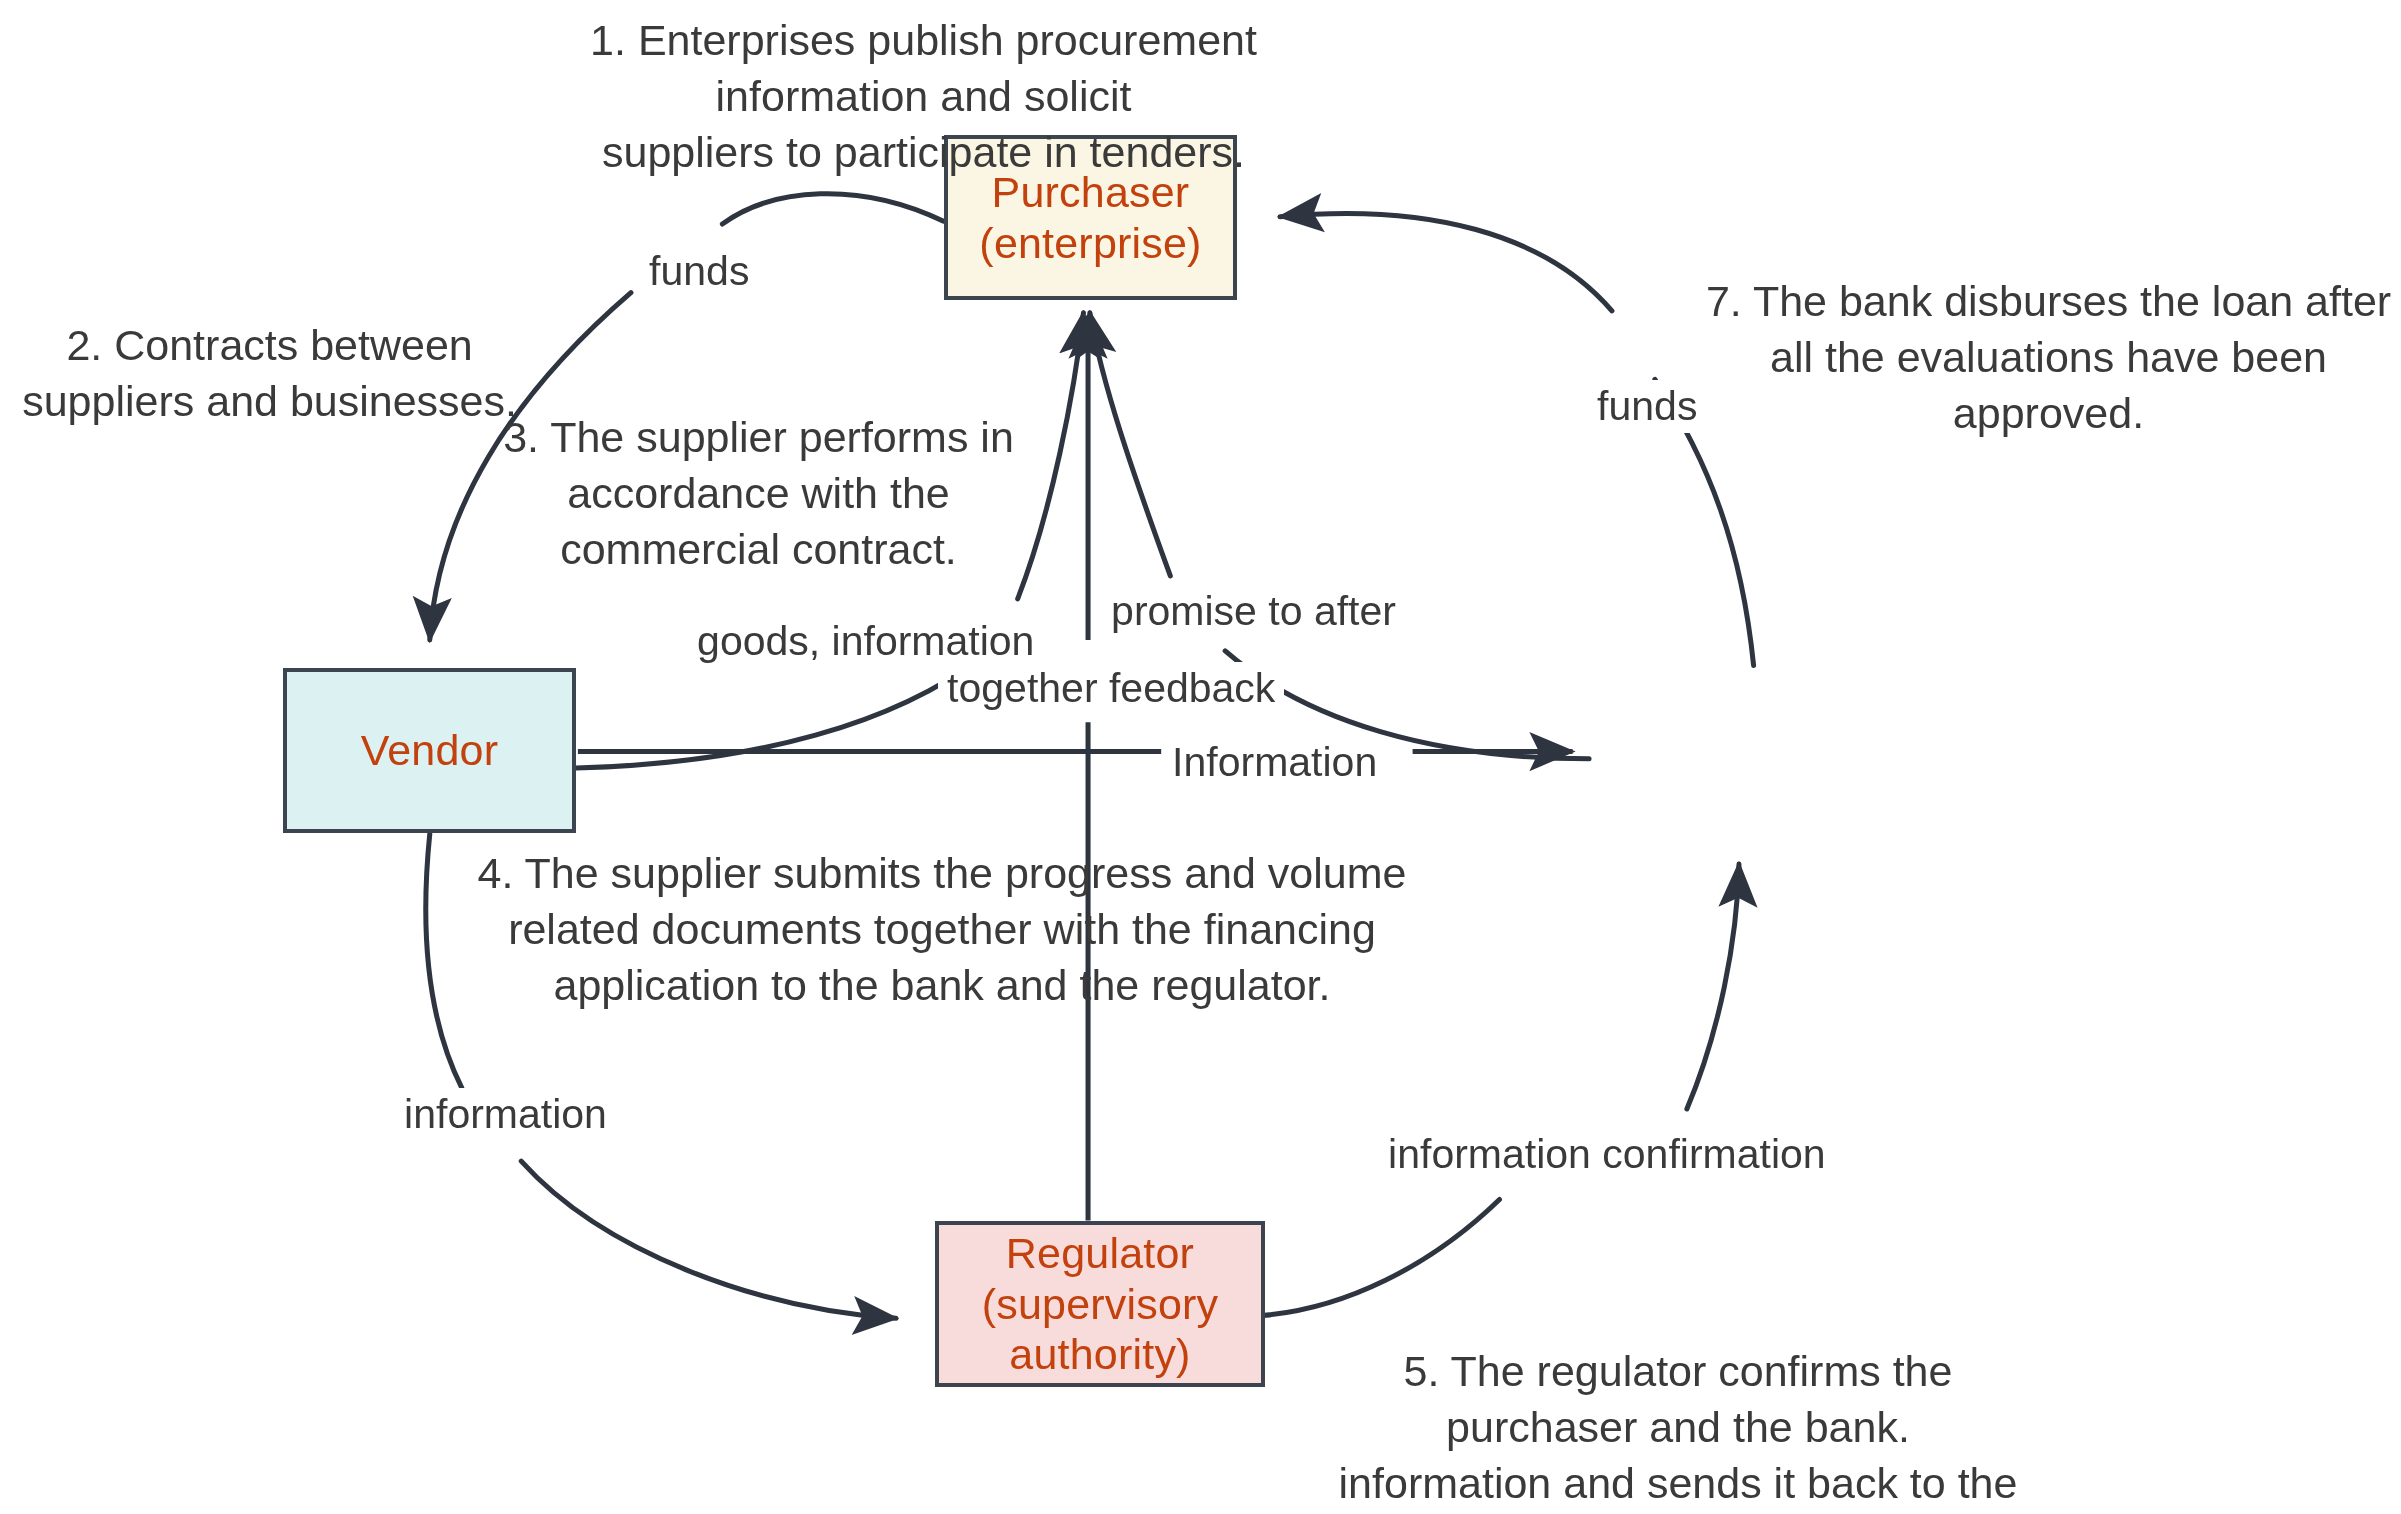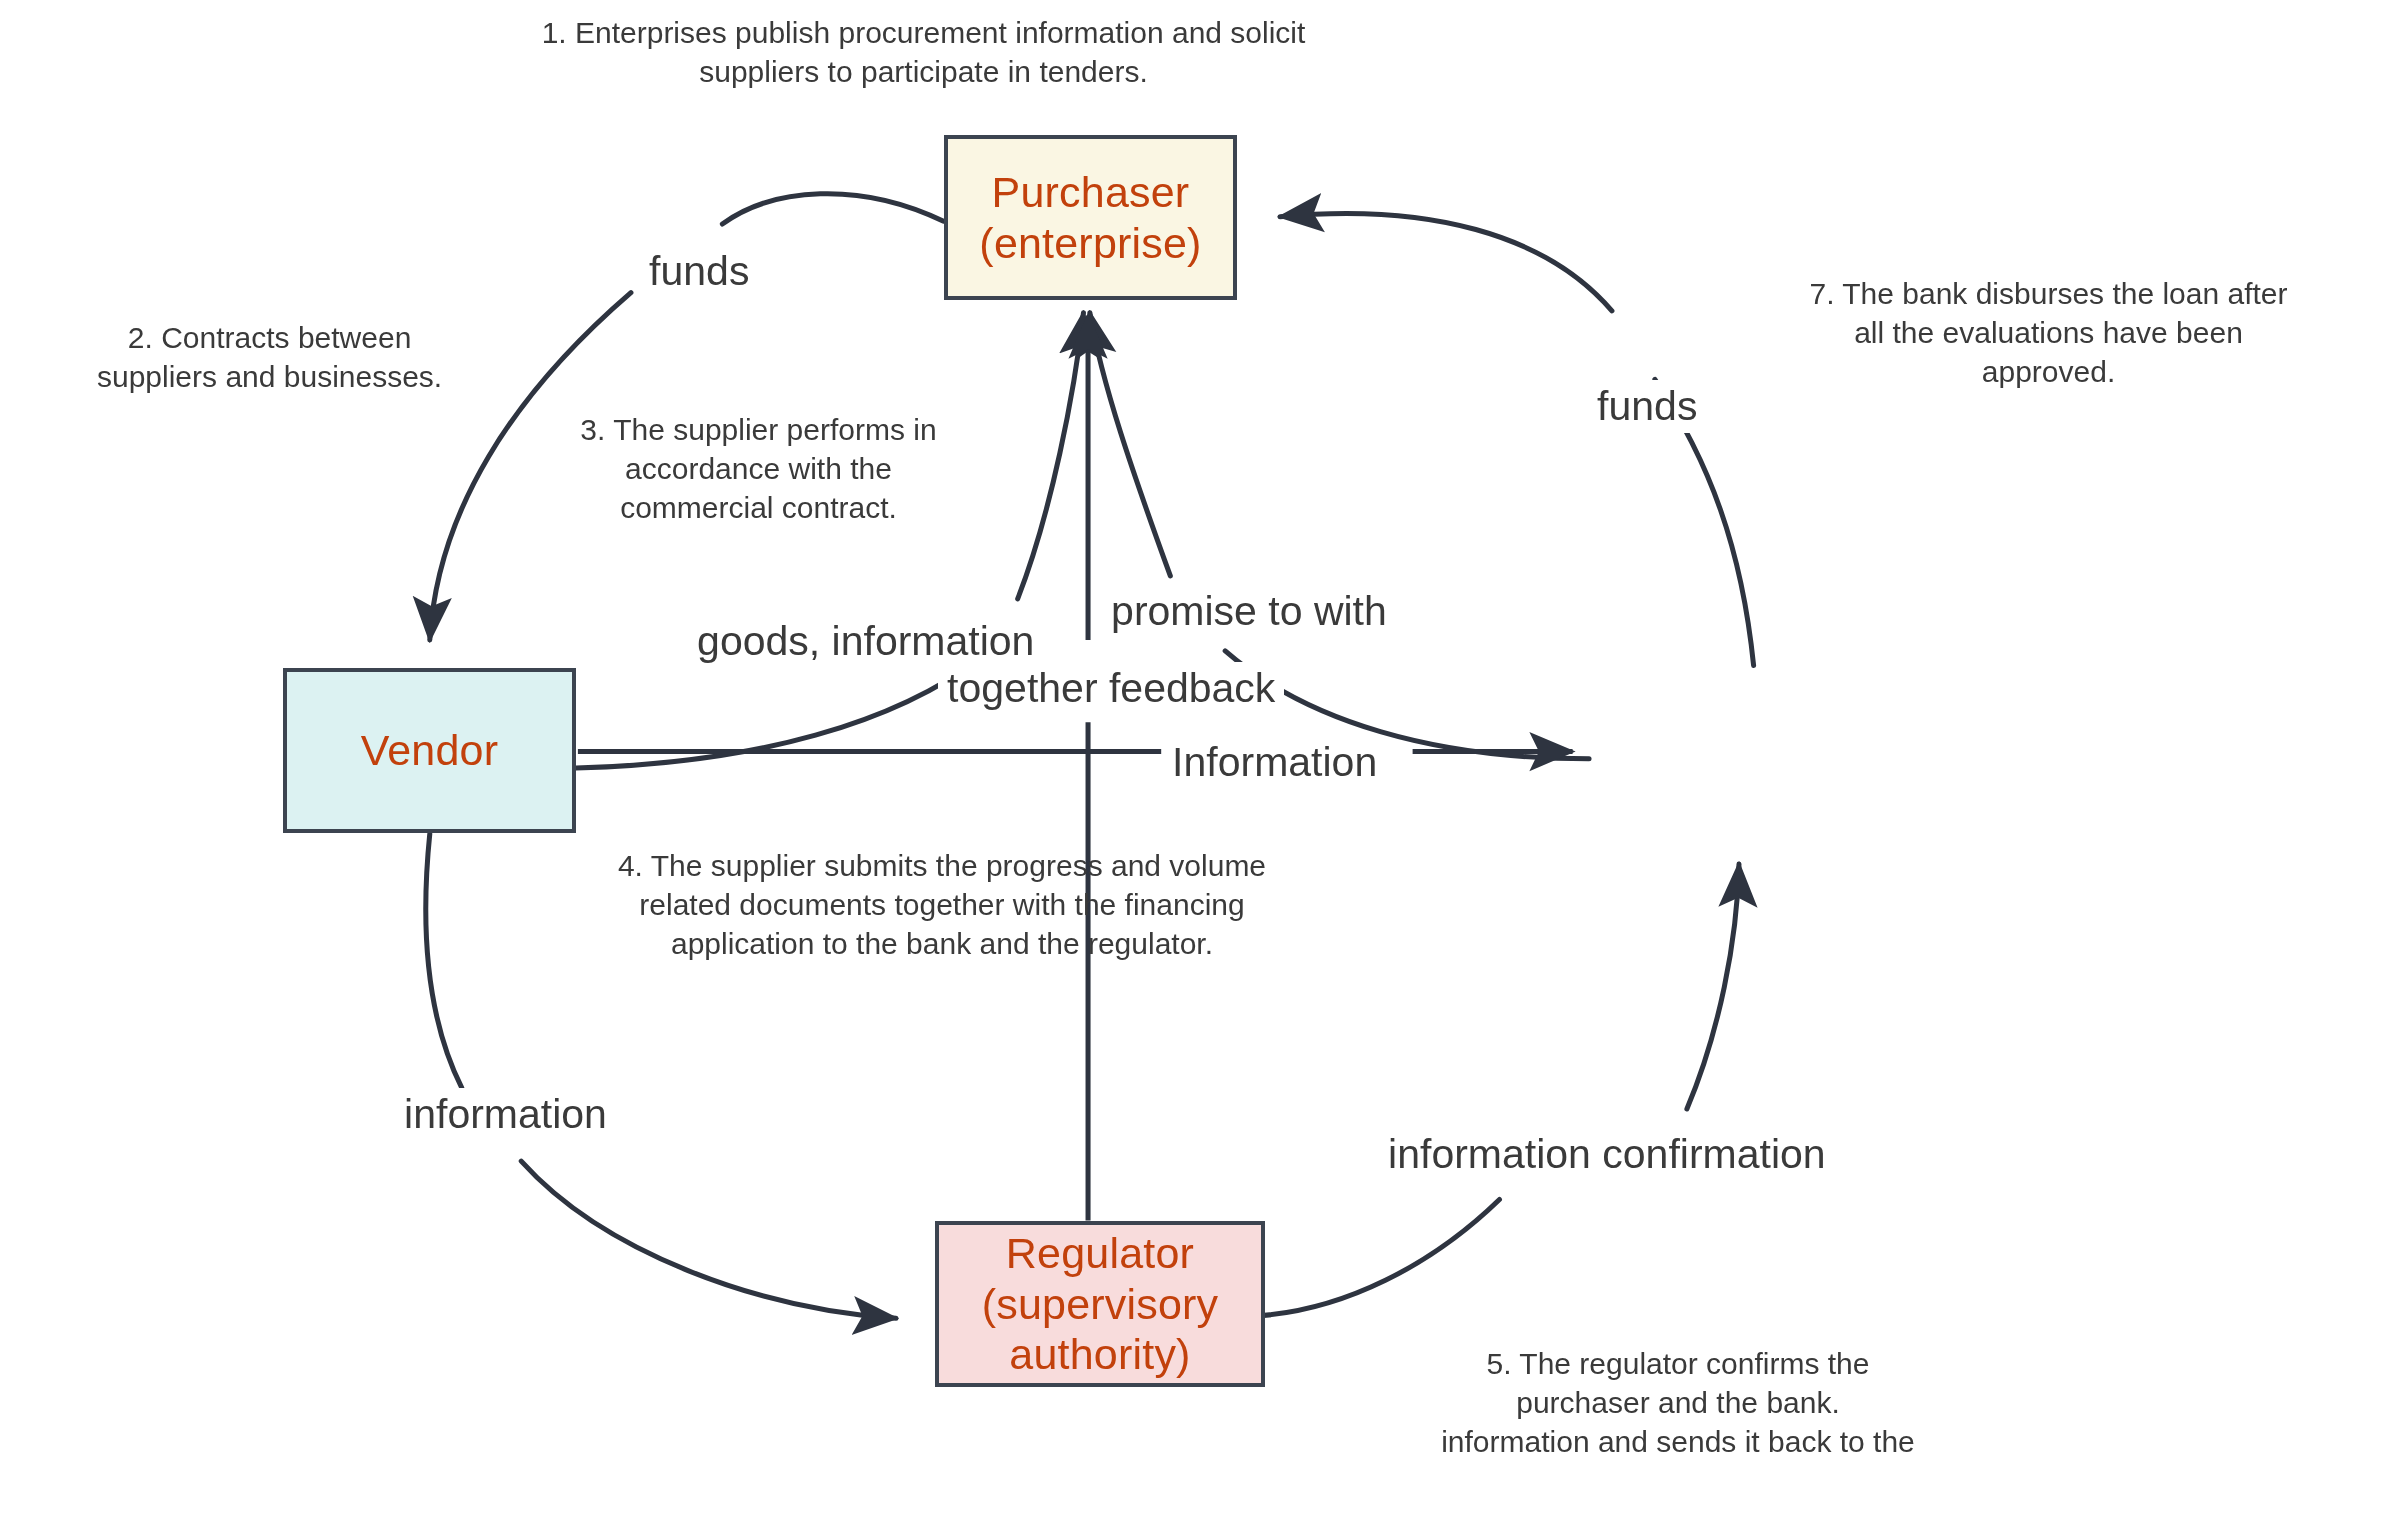--- a/index.html
+++ b/index.html
@@ -54,21 +54,21 @@
     left: 935px; top: 1221px; width: 330px; height: 166px;
     background: #f8dcdc;
   }
   .caption, .edge-label {
     position: absolute;
     color: #3a3a3a;
     text-align: center;
     line-height: 1.3;
   }
   .caption {
-    font-size: 30px;
+    font-size: 43px;
   }
   .edge-label {
     font-size: 41px;
     background: #ffffff;
     padding: 0 9.1px;
     white-space: nowrap;
   }
   #cap-1 { left: 512px; top: 12.8px;  width: 823px; }
   #cap-2 { left: 9.1px;  top: 270px; width: 521px; margin-top: 48px; }
   #cap-3 { left: 498px; top: 410px; width: 521px; }
@@ -156,21 +156,21 @@
     <div>
       <span>Regulator</span>
       <span>(supervisory</span>
       <span>authority)</span>
     </div>
   </div>
 
   <div class="edge-label" id="lbl-funds-left">funds</div>
   <div class="edge-label" id="lbl-funds-right">funds</div>
   <div class="edge-label" id="lbl-goods">goods, information</div>
-  <div class="edge-label" id="lbl-promise">promise to with</div>
+  <div class="edge-label" id="lbl-promise">promise to after</div>
   <div class="edge-label" id="lbl-results">together feedback</div>
   <div class="edge-label" id="lbl-information-mid">Information</div>
   <div class="edge-label" id="lbl-information-lo">information</div>
   <div class="edge-label" id="lbl-info-confirm">information confirmation</div>
 
   <div class="caption" id="cap-1">
     <div>1. Enterprises publish procurement information and solicit</div>
     <div>suppliers to participate in tenders.</div>
   </div>
 

